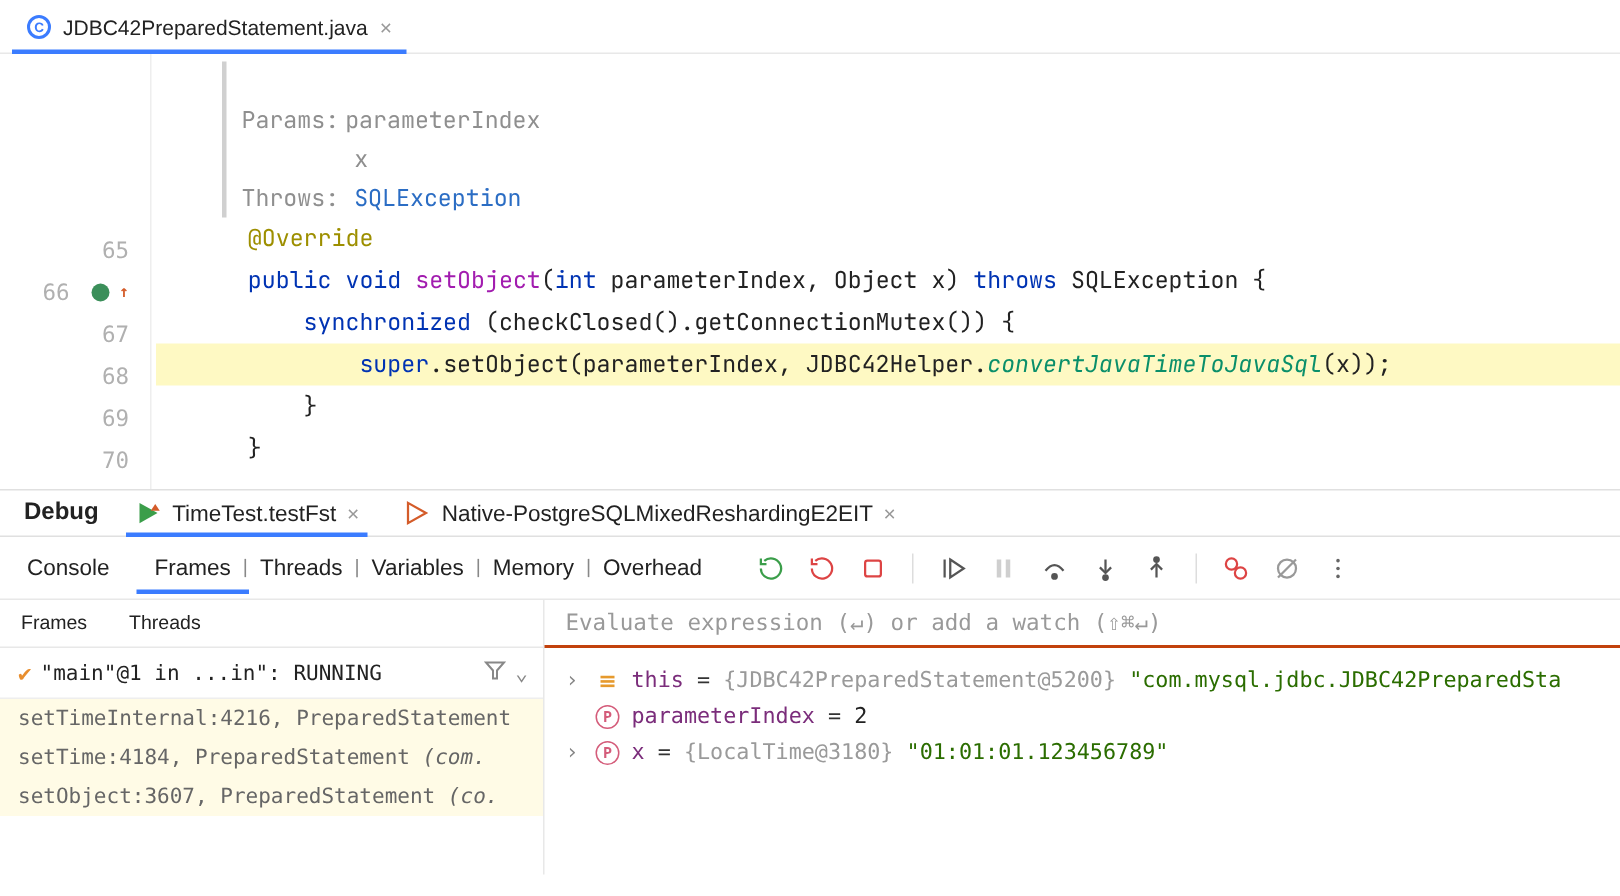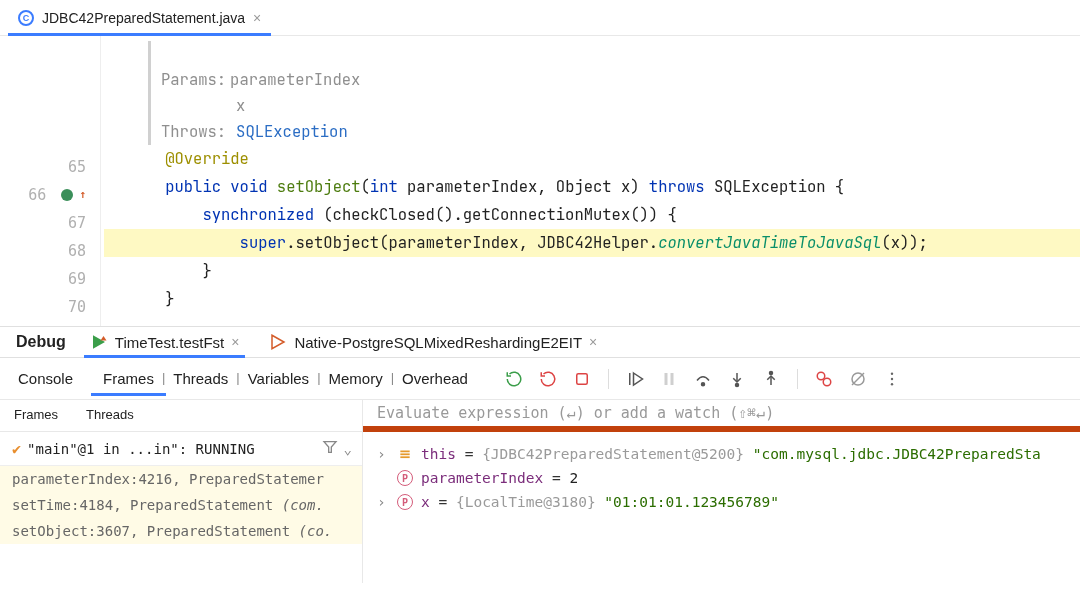--- a/index.html
+++ b/index.html
@@ -178,21 +178,21 @@
   font-family: Menlo, Consolas, monospace;
   font-size:14px;
   color:#666;
   padding:5px 12px;
   white-space:nowrap;
 }
 
 .vars-col { flex:1; display:flex;flex-direction:column;}
 .expr-input {
   height:32px;
-  border-bottom:6px solid #c2410c;
+  border-bottom:2px solid #c2410c;
   padding-left:14px;
   display:flex;align-items:center;
   font-family: Menlo, Consolas, monospace;
   color:#999;
   font-size:15px;
 }
 .var-list { padding:10px 6px 0 14px; font-family: Menlo, Consolas, monospace; font-size:14.5px;}
 .var-row { display:flex; gap:8px; padding:4px 0; align-items:center;}
 .tree-arrow { color:#888; width:12px; cursor:pointer;}
 .var-icon { width:16px;height:16px;display:inline-flex;align-items:center;justify-content:center;border-radius:3px;font-size:10px;font-weight:bold;}
@@ -240,21 +240,21 @@
         <span class="label" style="visibility:hidden;">Params:</span>
         <span class="mono">x</span>
       </div>
       <div style="display:flex;gap:10px;">
         <span class="label">Throws:</span>
         <span class="link mono">SQLException</span>
       </div>
     </div>
     <div id="codelines">
         <div class="code-line mono">    <span class="token-ann">@Override</span></div>
-        <div class="code-line mono">    <span class="token-kw">public void</span> <span style="color:#4d7c0f">setObject</span>(<span class="token-kw">int</span> parameterIndex, Object x) <span class="token-kw">throws</span> SQLException {</div>
+        <div class="code-line mono">    <span class="token-kw">public void</span> <span style="color:#a21caf">setObject</span>(<span class="token-kw">int</span> parameterIndex, Object x) <span class="token-kw">throws</span> SQLException {</div>
         <div class="code-line mono">        <span class="token-kw">synchronized</span> (checkClosed().getConnectionMutex()) {</div>
         <div class="code-line mono hl">            <span class="token-kw">super</span>.setObject(parameterIndex, JDBC42Helper.<span class="token-call">convertJavaTimeToJavaSql</span>(x));</div>
         <div class="code-line mono">        }</div>
         <div class="code-line mono">    }</div>
       </div>
   </div>
 </div>
 
 <div class="debug-header">
   <span class="title">Debug</span>
@@ -377,21 +377,21 @@
       <span class="check">✔</span>
       <span style="flex:1;overflow:hidden;text-overflow:ellipsis;white-space:nowrap;">"main"@1 in ...in": RUNNING</span>
       <span class="filter-icn">
         <svg width="16" height="16" viewBox="0 0 24 24" fill="none" stroke="#888" stroke-width="2">
             <polygon points="3 4 21 4 14 12 14 20 10 20 10 12 3 4"></polygon>
           </svg>
       </span>
       <span class="chev">⌄</span>
     </div>
     <div class="stack-list" id="stacklist">
-        <div class="stack-item">parameterIndex:4216, PreparedStatemer</div>
+        <div class="stack-item">setTimeInternal:4216, PreparedStatement</div>
         <div class="stack-item">setTime:4184, PreparedStatement  <i>(com.</i></div>
         <div class="stack-item">setObject:3607, PreparedStatement  <i>(co.</i></div>
       </div>
   </div>
   <div class="vars-col">
     <div class="expr-input">Evaluate expression (↵) or add a watch (⇧⌘↵)</div>
     <div class="var-list" id="varlist">
         <div class="var-row">
           <span class="tree-arrow">›</span>
           <span class="var-icon obj">

